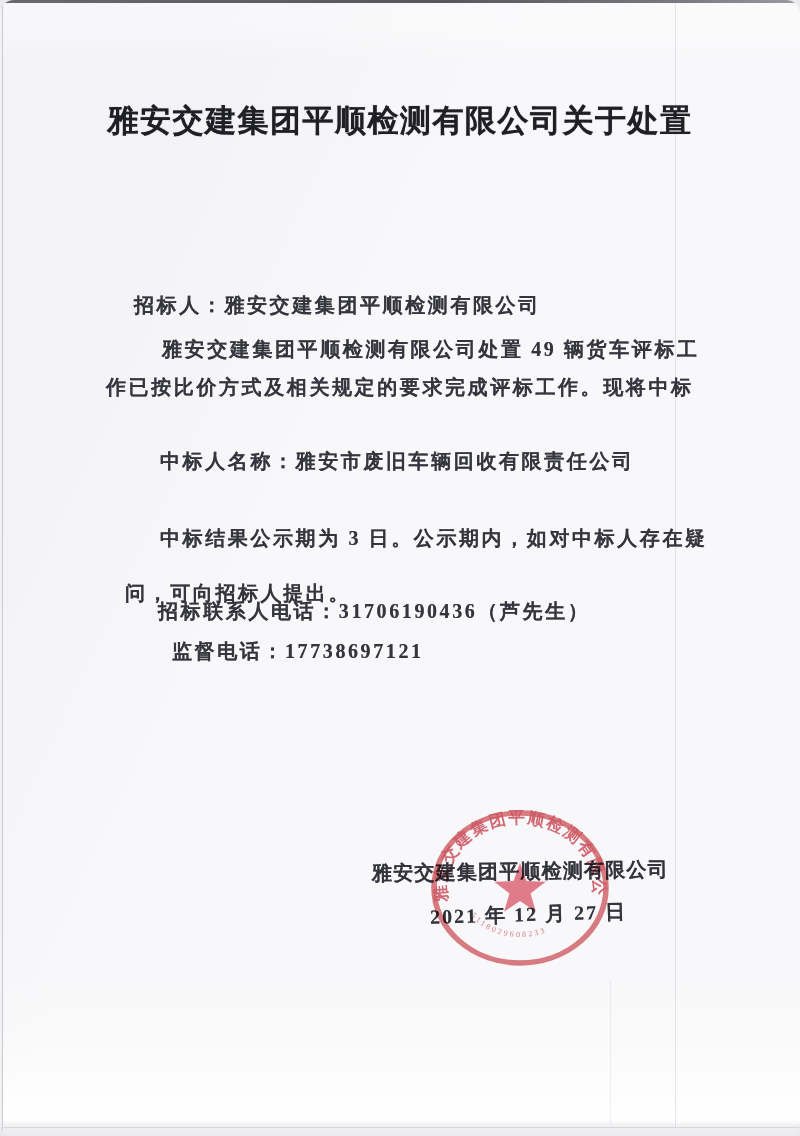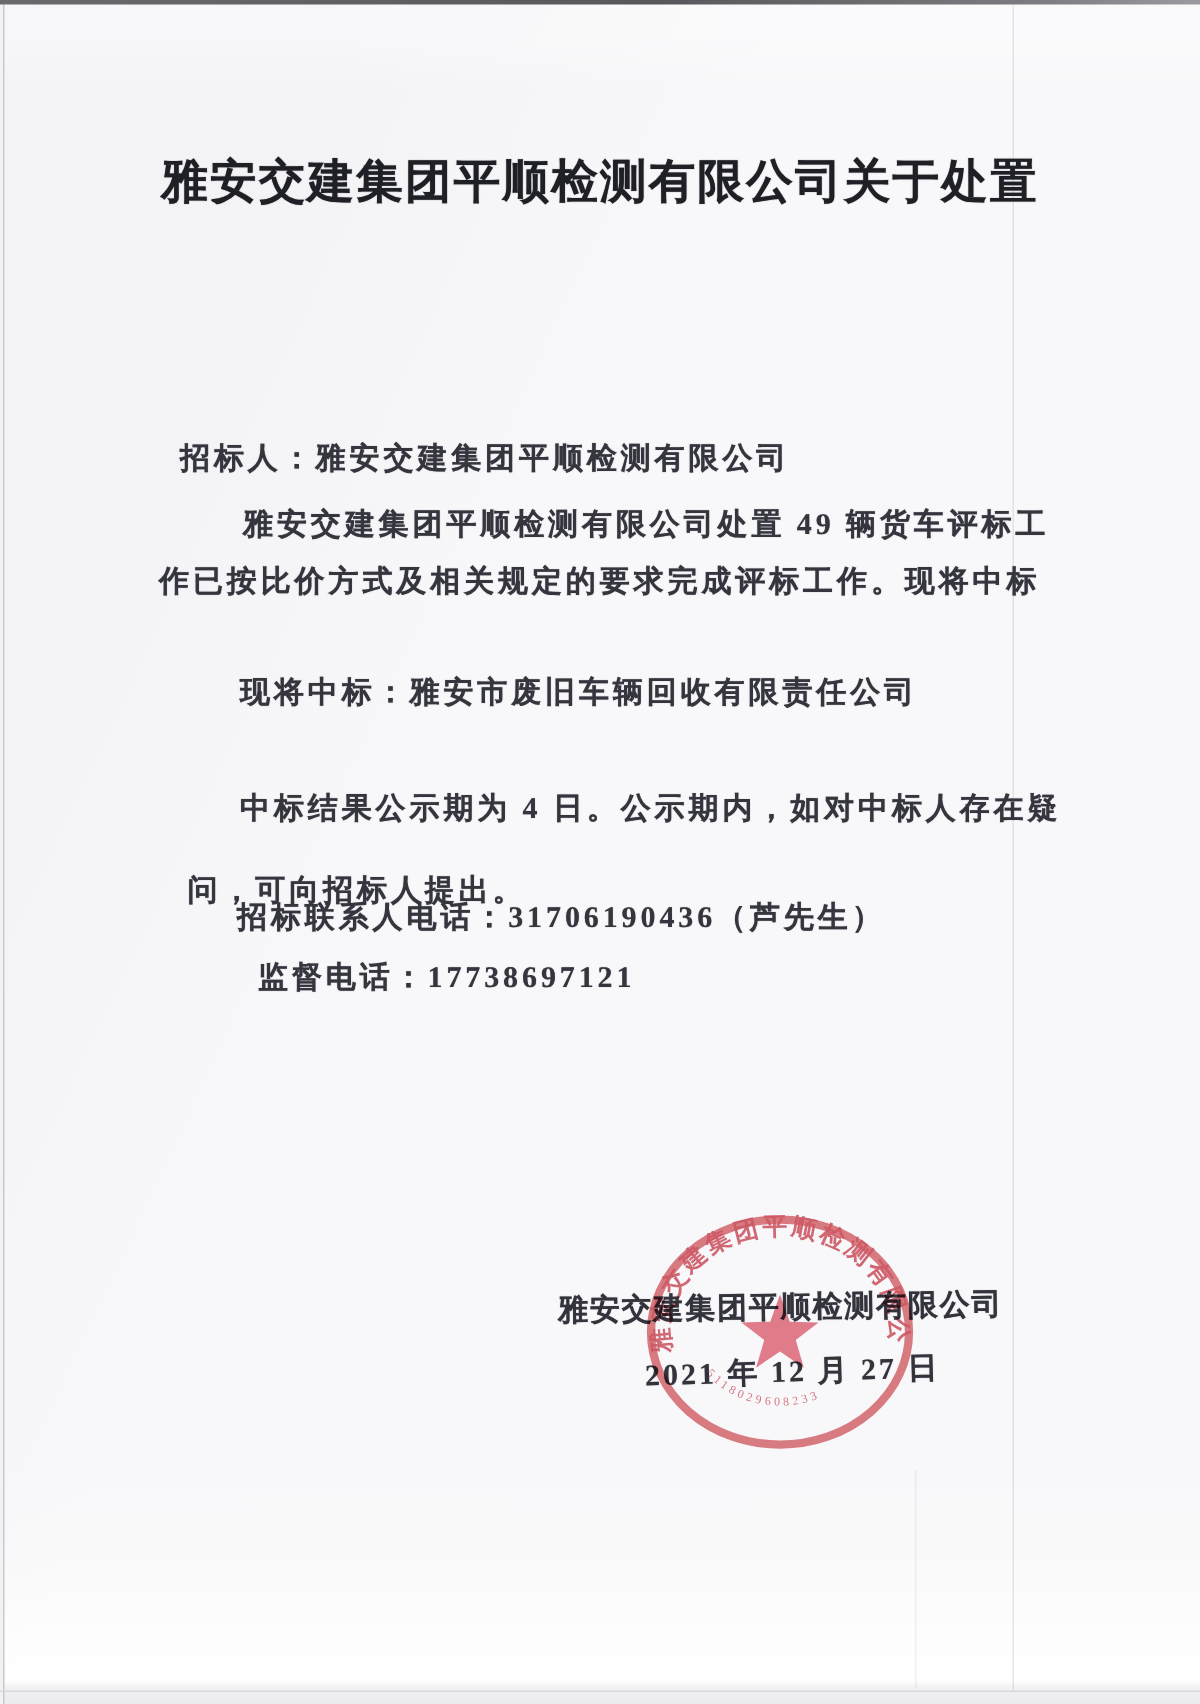--- a/index.html
+++ b/index.html
@@ -8,20 +8,21 @@
     background:#ebebee;
     font-family:"Liberation Serif","DejaVu Serif",serif;
   }
   .scan{
     position:relative;width:800px;height:1136px;
     background:
       linear-gradient(to bottom, rgba(255,255,255,.35) 0 26px, rgba(255,255,255,0) 60px),
       linear-gradient(115deg, rgba(220,222,228,.18) 0 18%, rgba(255,255,255,0) 40%),
       linear-gradient(to bottom, #f8f8fa 0 86%, #fafafb 92%, #ffffff 98.6%, #f2f2f4 99%, #ebebee 100%);
     overflow:hidden;
+    border-radius:14px;
   }
   
   .edge-top{position:absolute;left:0;top:0;width:800px;height:3px;
     background:linear-gradient(to right,#6a6a6e,#58585c 55%,#7a7a80 86%,#9a9aa0);}
   .edge-left{position:absolute;left:2px;top:0;width:1px;height:1136px;background:#c9c9cf;}
   .edge-left2{position:absolute;left:0;top:0;width:2px;height:1136px;background:#f2f2f4;}
   .edge-bottom-line{position:absolute;left:0;top:1127px;width:800px;height:1px;background:#d8d8dc;}
   .fold-a{position:absolute;left:675px;top:3px;width:1px;height:1124px;background:rgba(140,140,152,.20);}
   .fold-b{position:absolute;left:610px;top:980px;width:1px;height:145px;background:rgba(140,140,152,.13);}
   .doc{position:absolute;left:0;top:0;width:800px;height:1136px;}
@@ -57,25 +58,25 @@
   <div class="edge-left"></div>
   <div class="edge-top"></div>
   <div class="fold-a"></div>
   <div class="fold-b"></div>
   <div class="edge-bottom-line"></div>
 
   <div class="doc">
 
     <h1 class="title l1">雅安交建集团平顺检测有限公司关于处置</h1>
 
-    <div class="bl" style="left:120px;top:292px">招标人：雅安交建集团平顺检测有限公司</div>
+    <div class="bl" style="left:134px;top:292px">招标人：雅安交建集团平顺检测有限公司</div>
     <div class="bl" style="left:162px;top:336px">雅安交建集团平顺检测有限公司处置 49 辆货车评标工</div>
     <div class="bl" style="left:106px;top:374px">作已按比价方式及相关规定的要求完成评标工作。现将中标</div>
-    <div class="bl" style="left:160px;top:448px">现将中标：雅安市废旧车辆回收有限责任公司</div>
-    <div class="bl" style="left:160px;top:525px">中标结果公示期为 4 日。公示期内，如对中标人存在疑</div>
+    <div class="bl" style="left:160px;top:448px">中标人名称：雅安市废旧车辆回收有限责任公司</div>
+    <div class="bl" style="left:160px;top:525px">中标结果公示期为 3 日。公示期内，如对中标人存在疑</div>
     <div class="bl" style="left:125px;top:580px">问，可向招标人提出。</div>
     <div class="bl" style="left:158px;top:598px">招标联系人电话：31706190436（芦先生）</div>
     <div class="bl" style="left:172px;top:638px">监督电话：17738697121</div>
 
     <div class="sig company">雅安交建集团平顺检测有限公司</div>
     <div class="sig date">2021 年 12 月 27 日</div>
 
     <svg class="seal" viewBox="0 0 184 162">
       <defs>
         <path id="sealTopArc" d="M 20.5,95.6 A 74,64 0 1 1 163.5,95.6" fill="none"></path>

